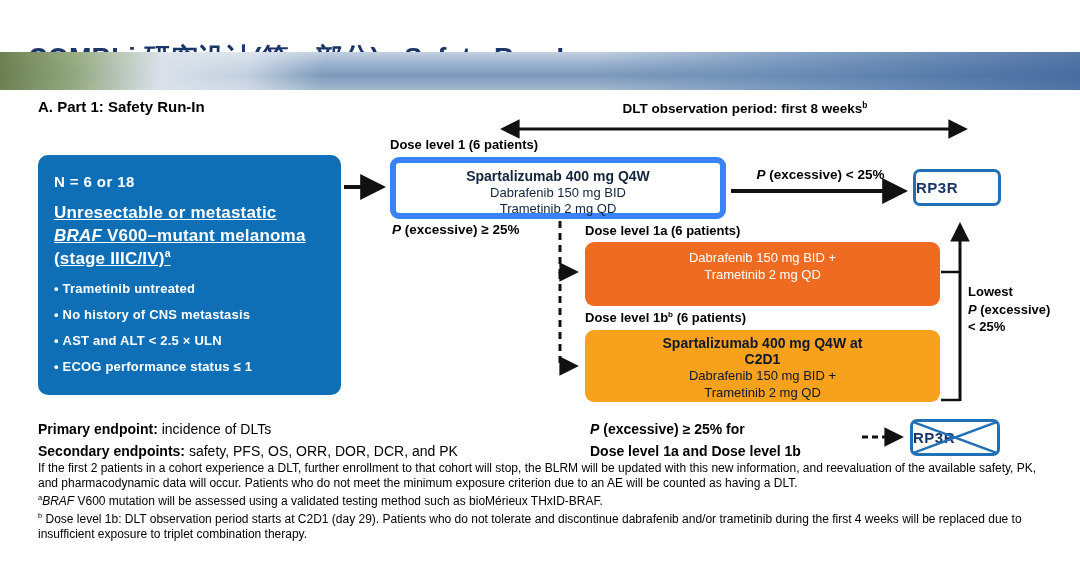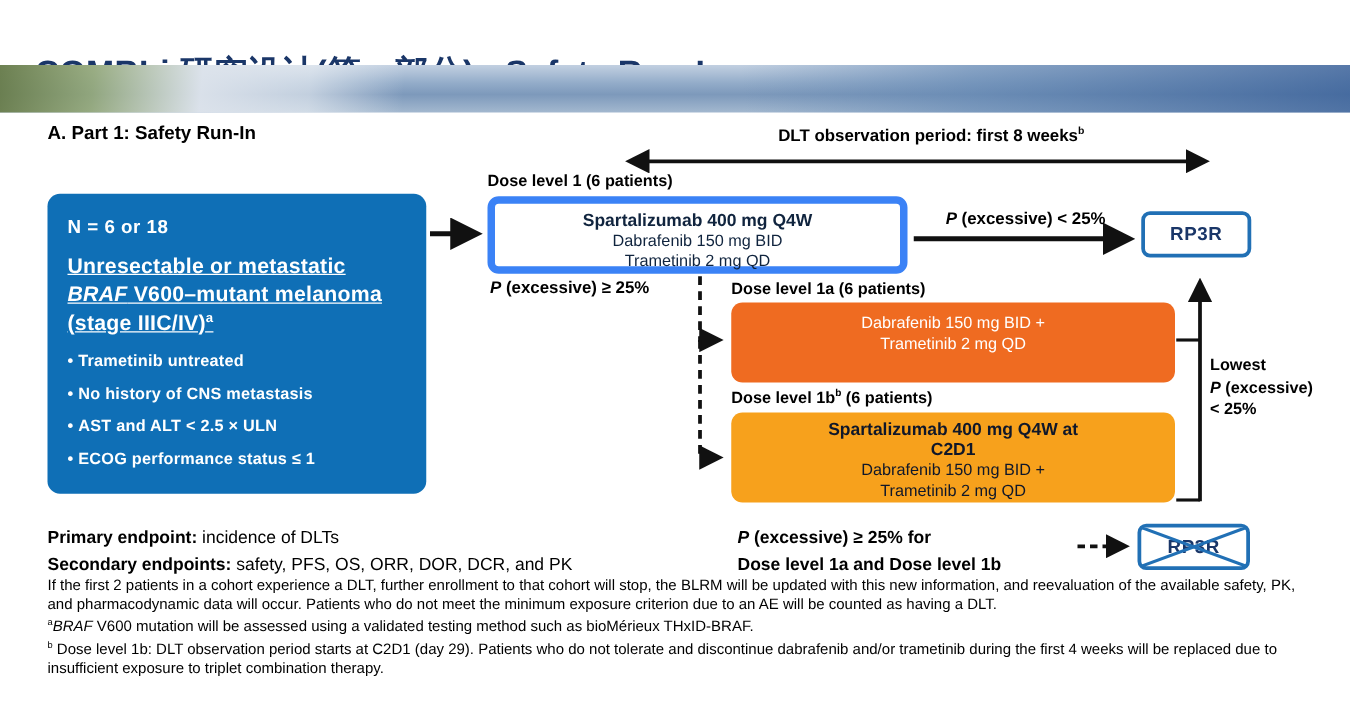--- a/index.html
+++ b/index.html
@@ -45,21 +45,21 @@
   .desc{font-weight:bold;font-size:17px;line-height:1.34;letter-spacing:.2px;text-decoration:underline;}
   .bullet{font-size:13px;font-weight:bold;margin-top:11px;letter-spacing:.2px;}
   .bullet::before{content:"\2022\00a0";}
 
   .p-label{font-weight:bold;font-size:13.5px;}
   .p-less{left:733px;top:167px;width:175px;text-align:center;}
   .p-ge{left:392px;top:222px;}
 
   .rp3r{
     background:#fff;border:3px solid #2170b5;border-radius:7px;color:#1a3668;font-weight:bold;font-size:15px;
-    display:flex;align-items:center;justify-content:center;box-sizing:border-box;letter-spacing:.5px;
+    display:flex;align-items:center;box-sizing:border-box;letter-spacing:.5px;
   }
   .rp3r-top{left:913px;top:169px;width:88px;height:37px;}
   .rp3r-bottom{left:910px;top:419px;width:90px;height:37px;}
   .cross{position:absolute;left:0;top:0;width:100%;height:100%;}
 
   .box-dose1a{
     left:585px;top:242px;width:355px;height:64px;background:#ef6b21;border-radius:9px;color:#fff;
     text-align:center;box-sizing:border-box;padding-top:7px;
   }
   .box-dose1b{

